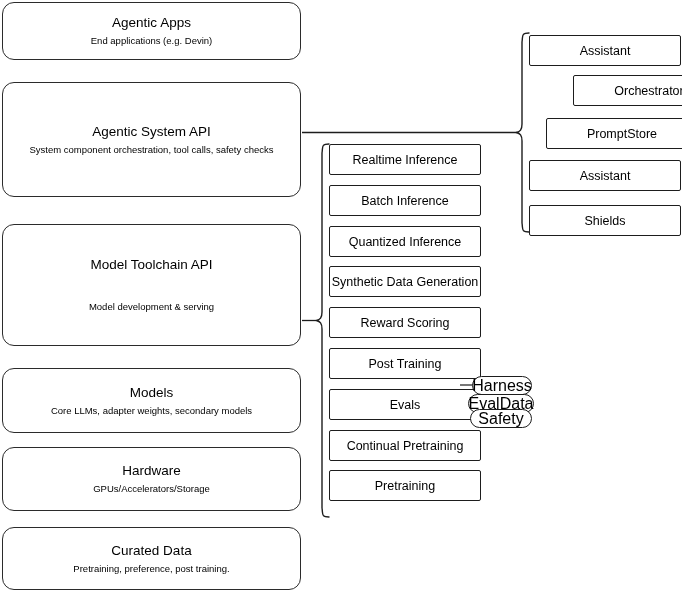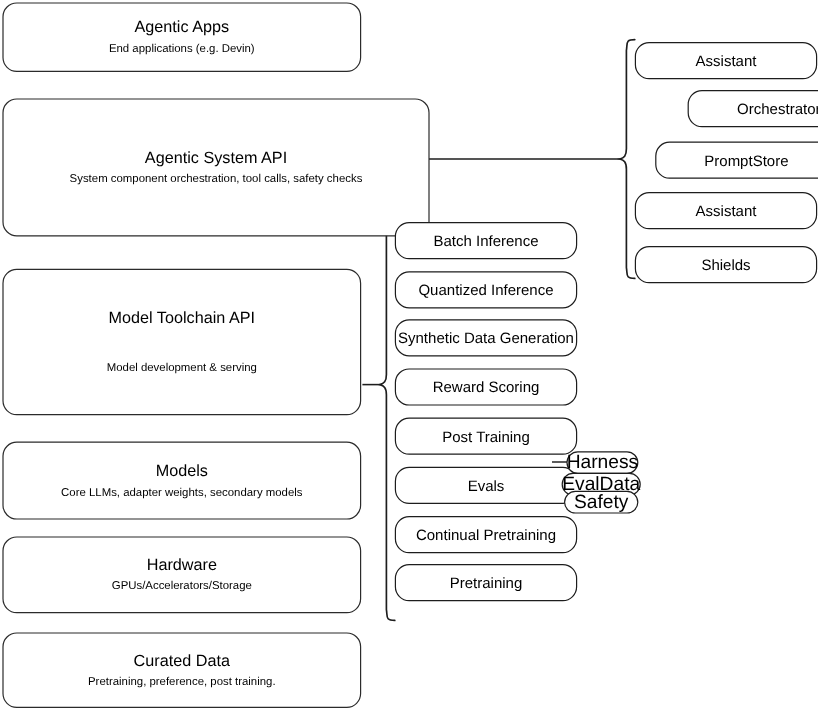--- a/index.html
+++ b/index.html
@@ -47,21 +47,21 @@
     color: #000;
     margin-top: 2px;
     white-space: nowrap;
   }
 
   
   .cap-box {
     position: absolute;
     box-sizing: border-box;
     border: 1.3px solid #1d1d1d;
-    border-radius: 12px;
+    border-radius: 2px;
     background: #ffffff;
     display: flex;
     align-items: center;
     justify-content: center;
     font-size: 12.5px;
     line-height: 14px;
     color: #000;
     white-space: nowrap;
   }
 
@@ -124,21 +124,21 @@
     <path d="M 460 385 L 474 385" fill="none" stroke="#1d1d1d" stroke-width="1.2"></path>
     <path d="M 460 403 L 470 403" fill="none" stroke="#1d1d1d" stroke-width="1.2"></path>
     <path d="M 460 418 L 472 418" fill="none" stroke="#1d1d1d" stroke-width="1.2"></path>
   </svg>
 
   <div class="layer-box" style="left:2px; top:2px; width:299px; height:58px;">
     <div class="layer-title">Agentic Apps</div>
     <div class="layer-sub">End applications (e.g. Devin)</div>
   </div>
 
-  <div class="layer-box" style="left:2px; top:82px; width:356px; height:115px;">
+  <div class="layer-box" style="left:2px; top:82px; width:299px; height:115px;">
     <div class="layer-title">Agentic System API</div>
     <div class="layer-sub">System component orchestration, tool calls, safety checks</div>
   </div>
 
   <div class="layer-box" style="left:2px; top:224px; width:299px; height:122px;gap:24px;">
     <div class="layer-title">Model Toolchain API</div>
     <div class="layer-sub">Model development &amp; serving</div>
   </div>
 
   <div class="layer-box" style="left:2px; top:368px; width:299px; height:65px;">
@@ -149,20 +149,21 @@
   <div class="layer-box" style="left:2px; top:447px; width:299px; height:64px;">
     <div class="layer-title">Hardware</div>
     <div class="layer-sub">GPUs/Accelerators/Storage</div>
   </div>
 
   <div class="layer-box" style="left:2px; top:527px; width:299px; height:63px;">
     <div class="layer-title">Curated Data</div>
     <div class="layer-sub">Pretraining, preference, post training.</div>
   </div>
 
+  <div class="cap-box" style="left:329px; top:144px; width:152px; height:31px;">Realtime Inference</div>
 
   <div class="cap-box" style="left:329px; top:185px; width:152px; height:31px;">Batch Inference</div>
 
   <div class="cap-box" style="left:329px; top:226px; width:152px; height:31px;">Quantized Inference</div>
 
   <div class="cap-box" style="left:329px; top:266px; width:152px; height:31px;">Synthetic Data Generation</div>
 
   <div class="cap-box" style="left:329px; top:307px; width:152px; height:31px;">Reward Scoring</div>
 
   <div class="cap-box" style="left:329px; top:348px; width:152px; height:31px;">Post Training</div>

